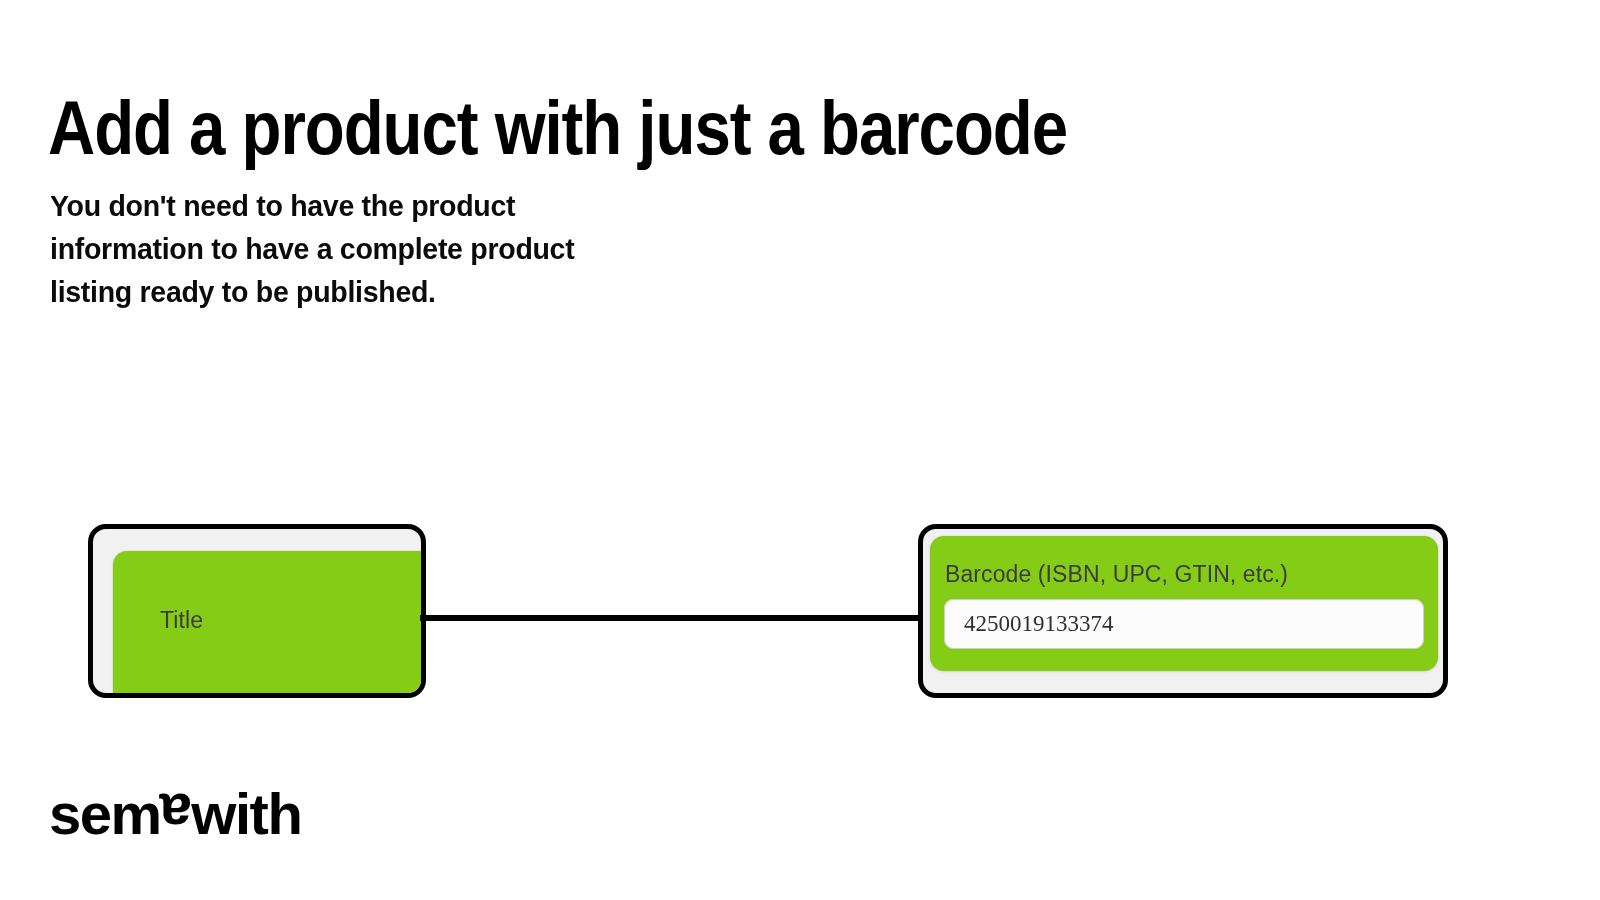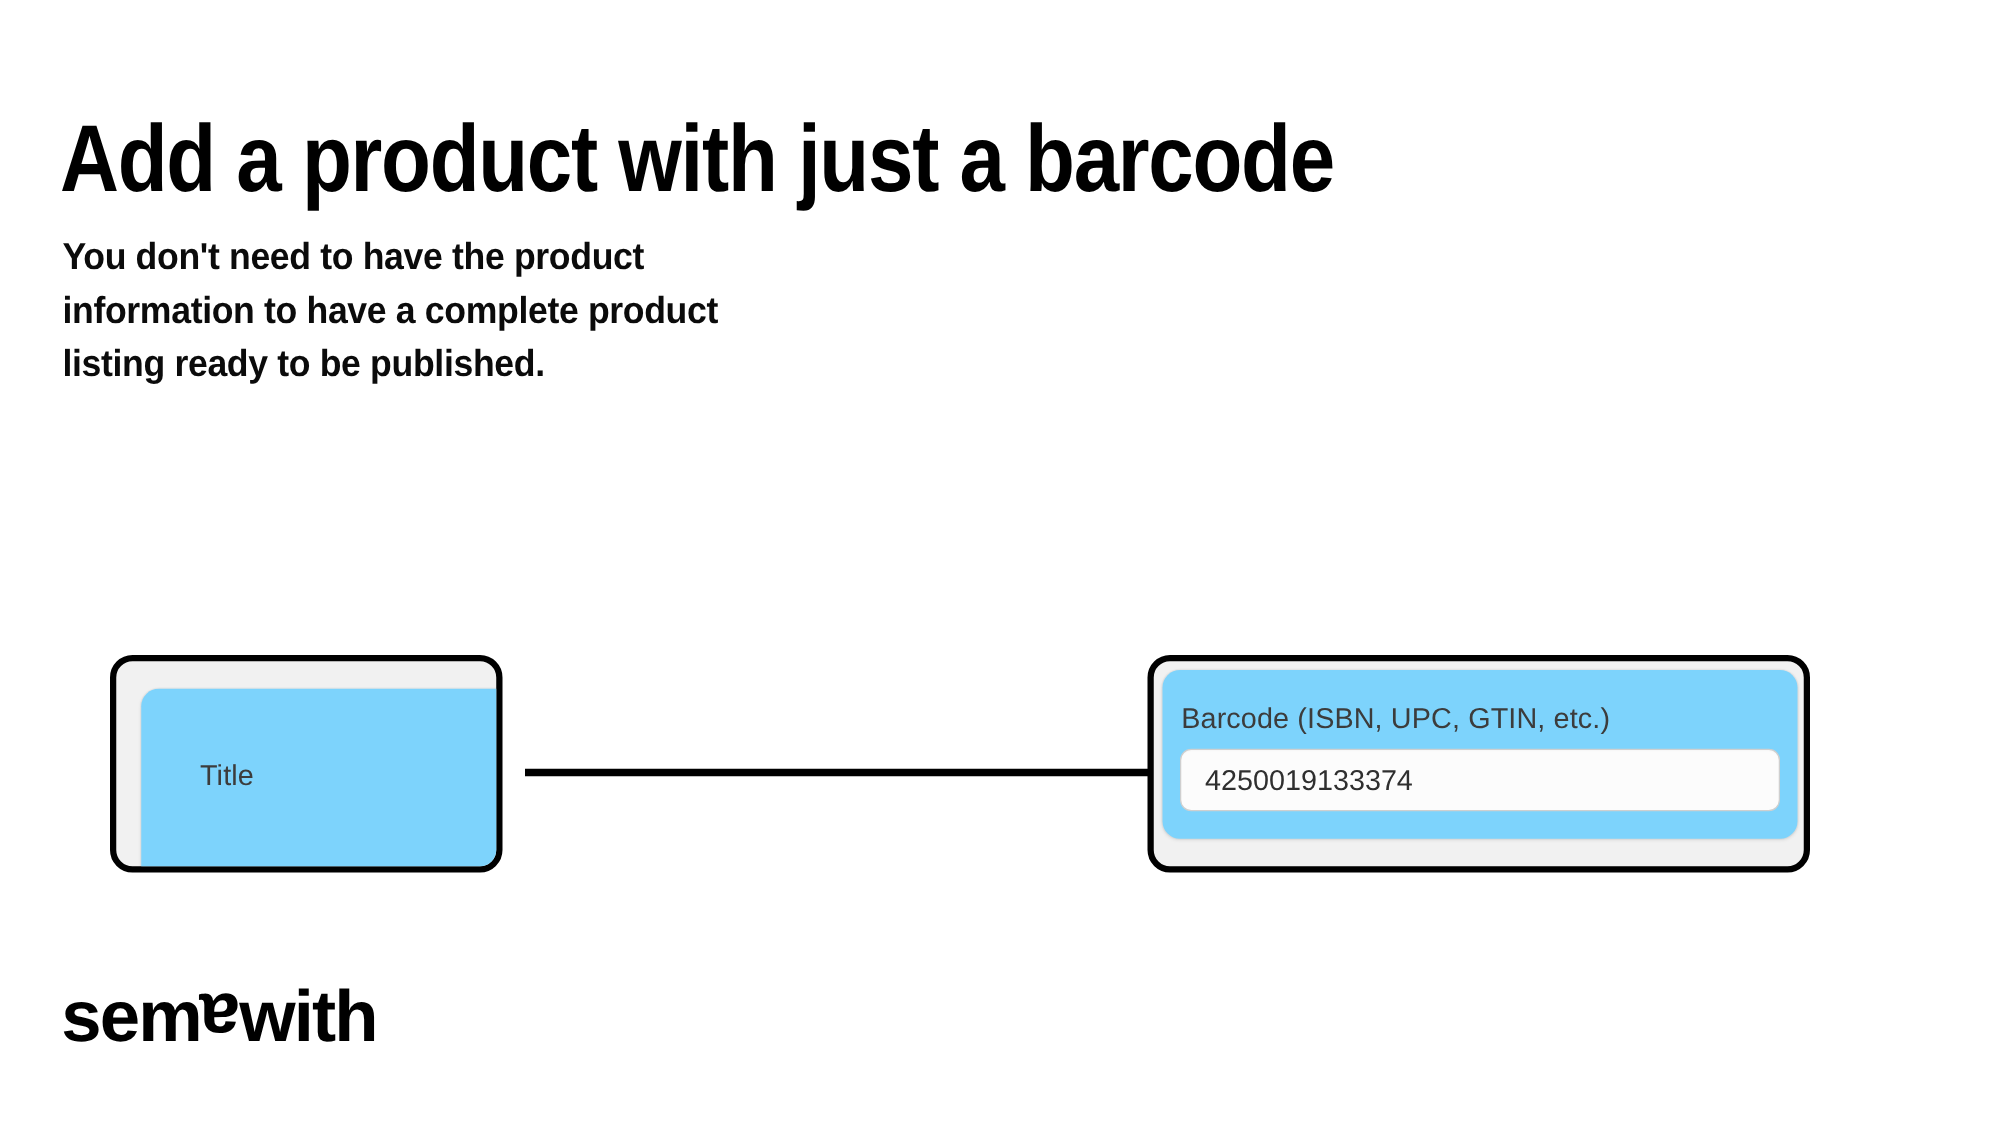--- a/index.html
+++ b/index.html
@@ -60,35 +60,35 @@
     box-sizing: border-box;
     border: 5px solid #000000;
     border-radius: 18px;
     background: #f1f1f1;
     overflow: hidden;
   }
 
   .card-left {
     left: 88px;
     top: 524px;
-    width: 314px;
+    width: 338px;
     height: 174px;
   }
 
   .card-right {
     left: 918px;
     top: 524px;
     width: 530px;
     height: 174px;
   }
 
   
   .panel {
     position: absolute;
-    background: #7dd3fc;
+    background: #84cc16;
     box-shadow: 0 1px 3px rgba(0,0,0,0.10), 0 0 0 1px rgba(0,0,0,0.03);
   }
 
   .panel-left {
     left: 20px;
     top: 22px;
     width: 340px;
     height: 160px;
     border-top-left-radius: 14px;
     border-bottom-left-radius: 14px;
@@ -115,21 +115,21 @@
 
   .field-input {
     position: absolute;
     box-sizing: border-box;
     background: #fcfcfc;
     border: 1px solid #cfcfcf;
     border-radius: 9px;
     display: flex;
     align-items: center;
     box-shadow: inset 0 1px 1px rgba(0,0,0,0.02);
-    font-family: Liberation Sans, sans-serif;
+    font-family: Liberation Serif, serif;
     font-size: 23px;
     color: #2f2f2f;
     overflow: hidden;
   }
 
   .field-input .val {
     padding-left: 19px;
     white-space: nowrap;
   }
 

